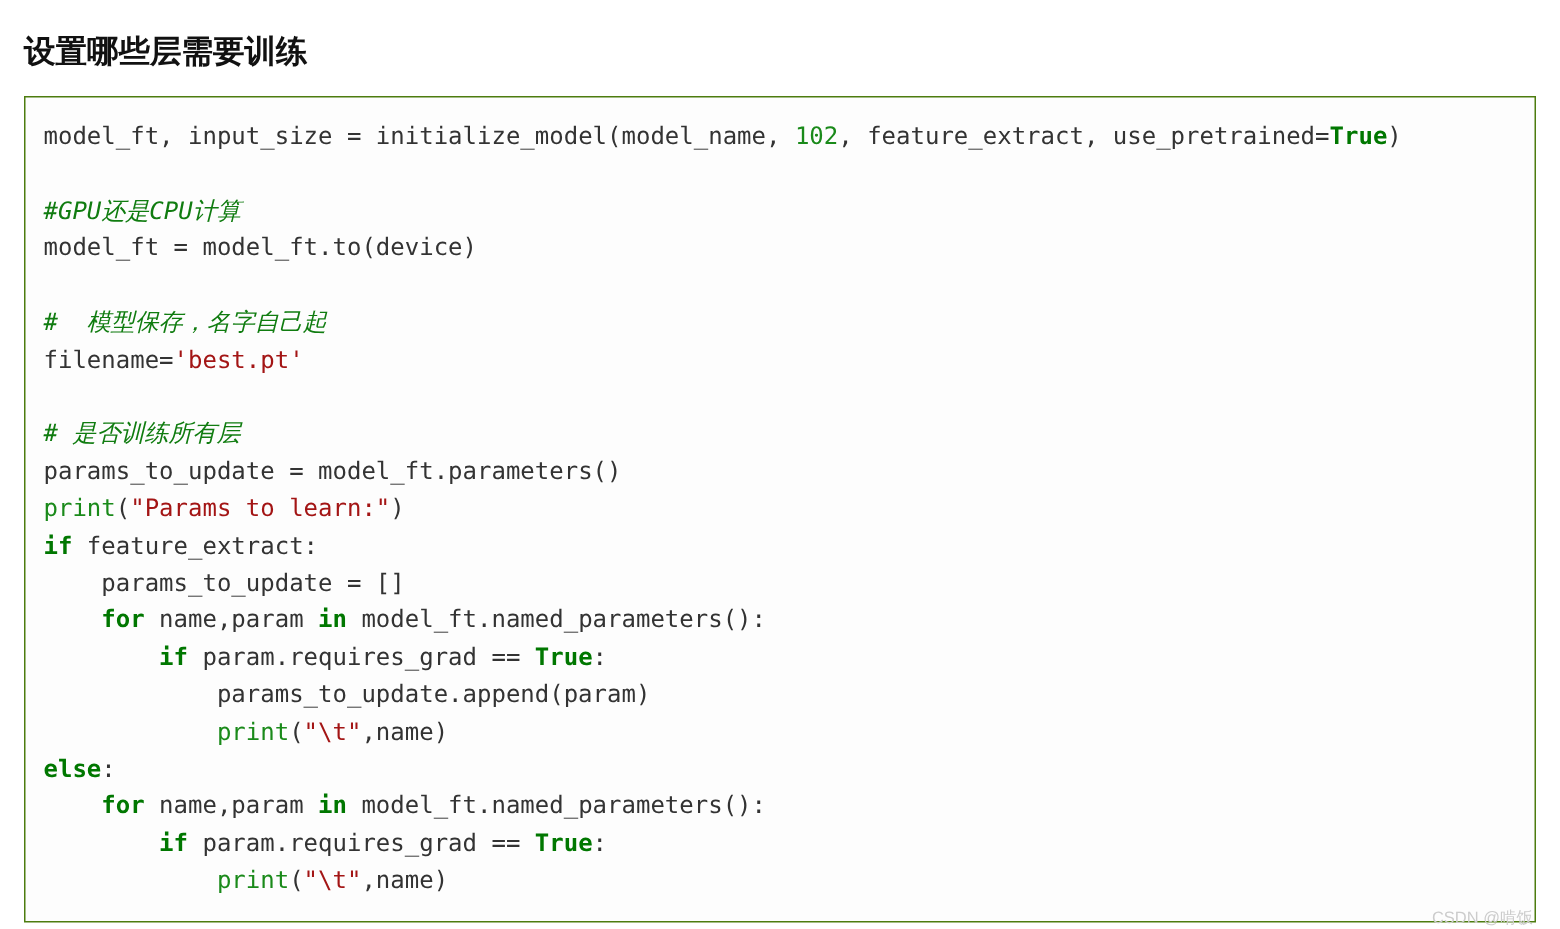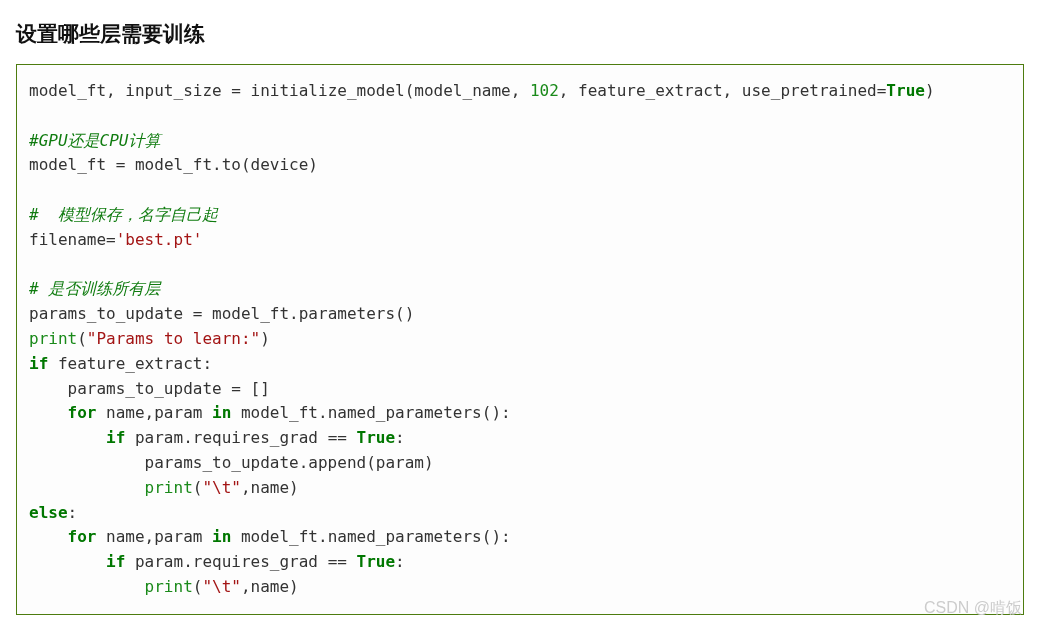--- a/index.html
+++ b/index.html
@@ -34,21 +34,21 @@
     .tok-op { color: #333; }
     .tok-num { color: #1a8a1a; }
     .tok-kw { color: #007700; font-weight: 700; }
     .tok-builtin { color: #1a8a1a; }
     .tok-str { color: #a31515; }
     .tok-comment { color: #107c10; font-style: italic; }
     .watermark {
       position: absolute;
       right: 18px;
       bottom: 6px;
-      font-size: 16px;
+      font-size: 11px;
       color: #ccc;
       font-family: sans-serif;
     }
   </style>
 </head>
 <body>
 
 <h2 class="heading">设置哪些层需要训练</h2>
 
 <div class="code-block"><span><span>model_ft, input_size </span><span class="tok-op">=</span><span> initialize_model(model_name, </span><span class="tok-num">102</span><span>, feature_extract, use_pretrained</span><span class="tok-op">=</span><span class="tok-kw">True</span><span>)</span></span>

